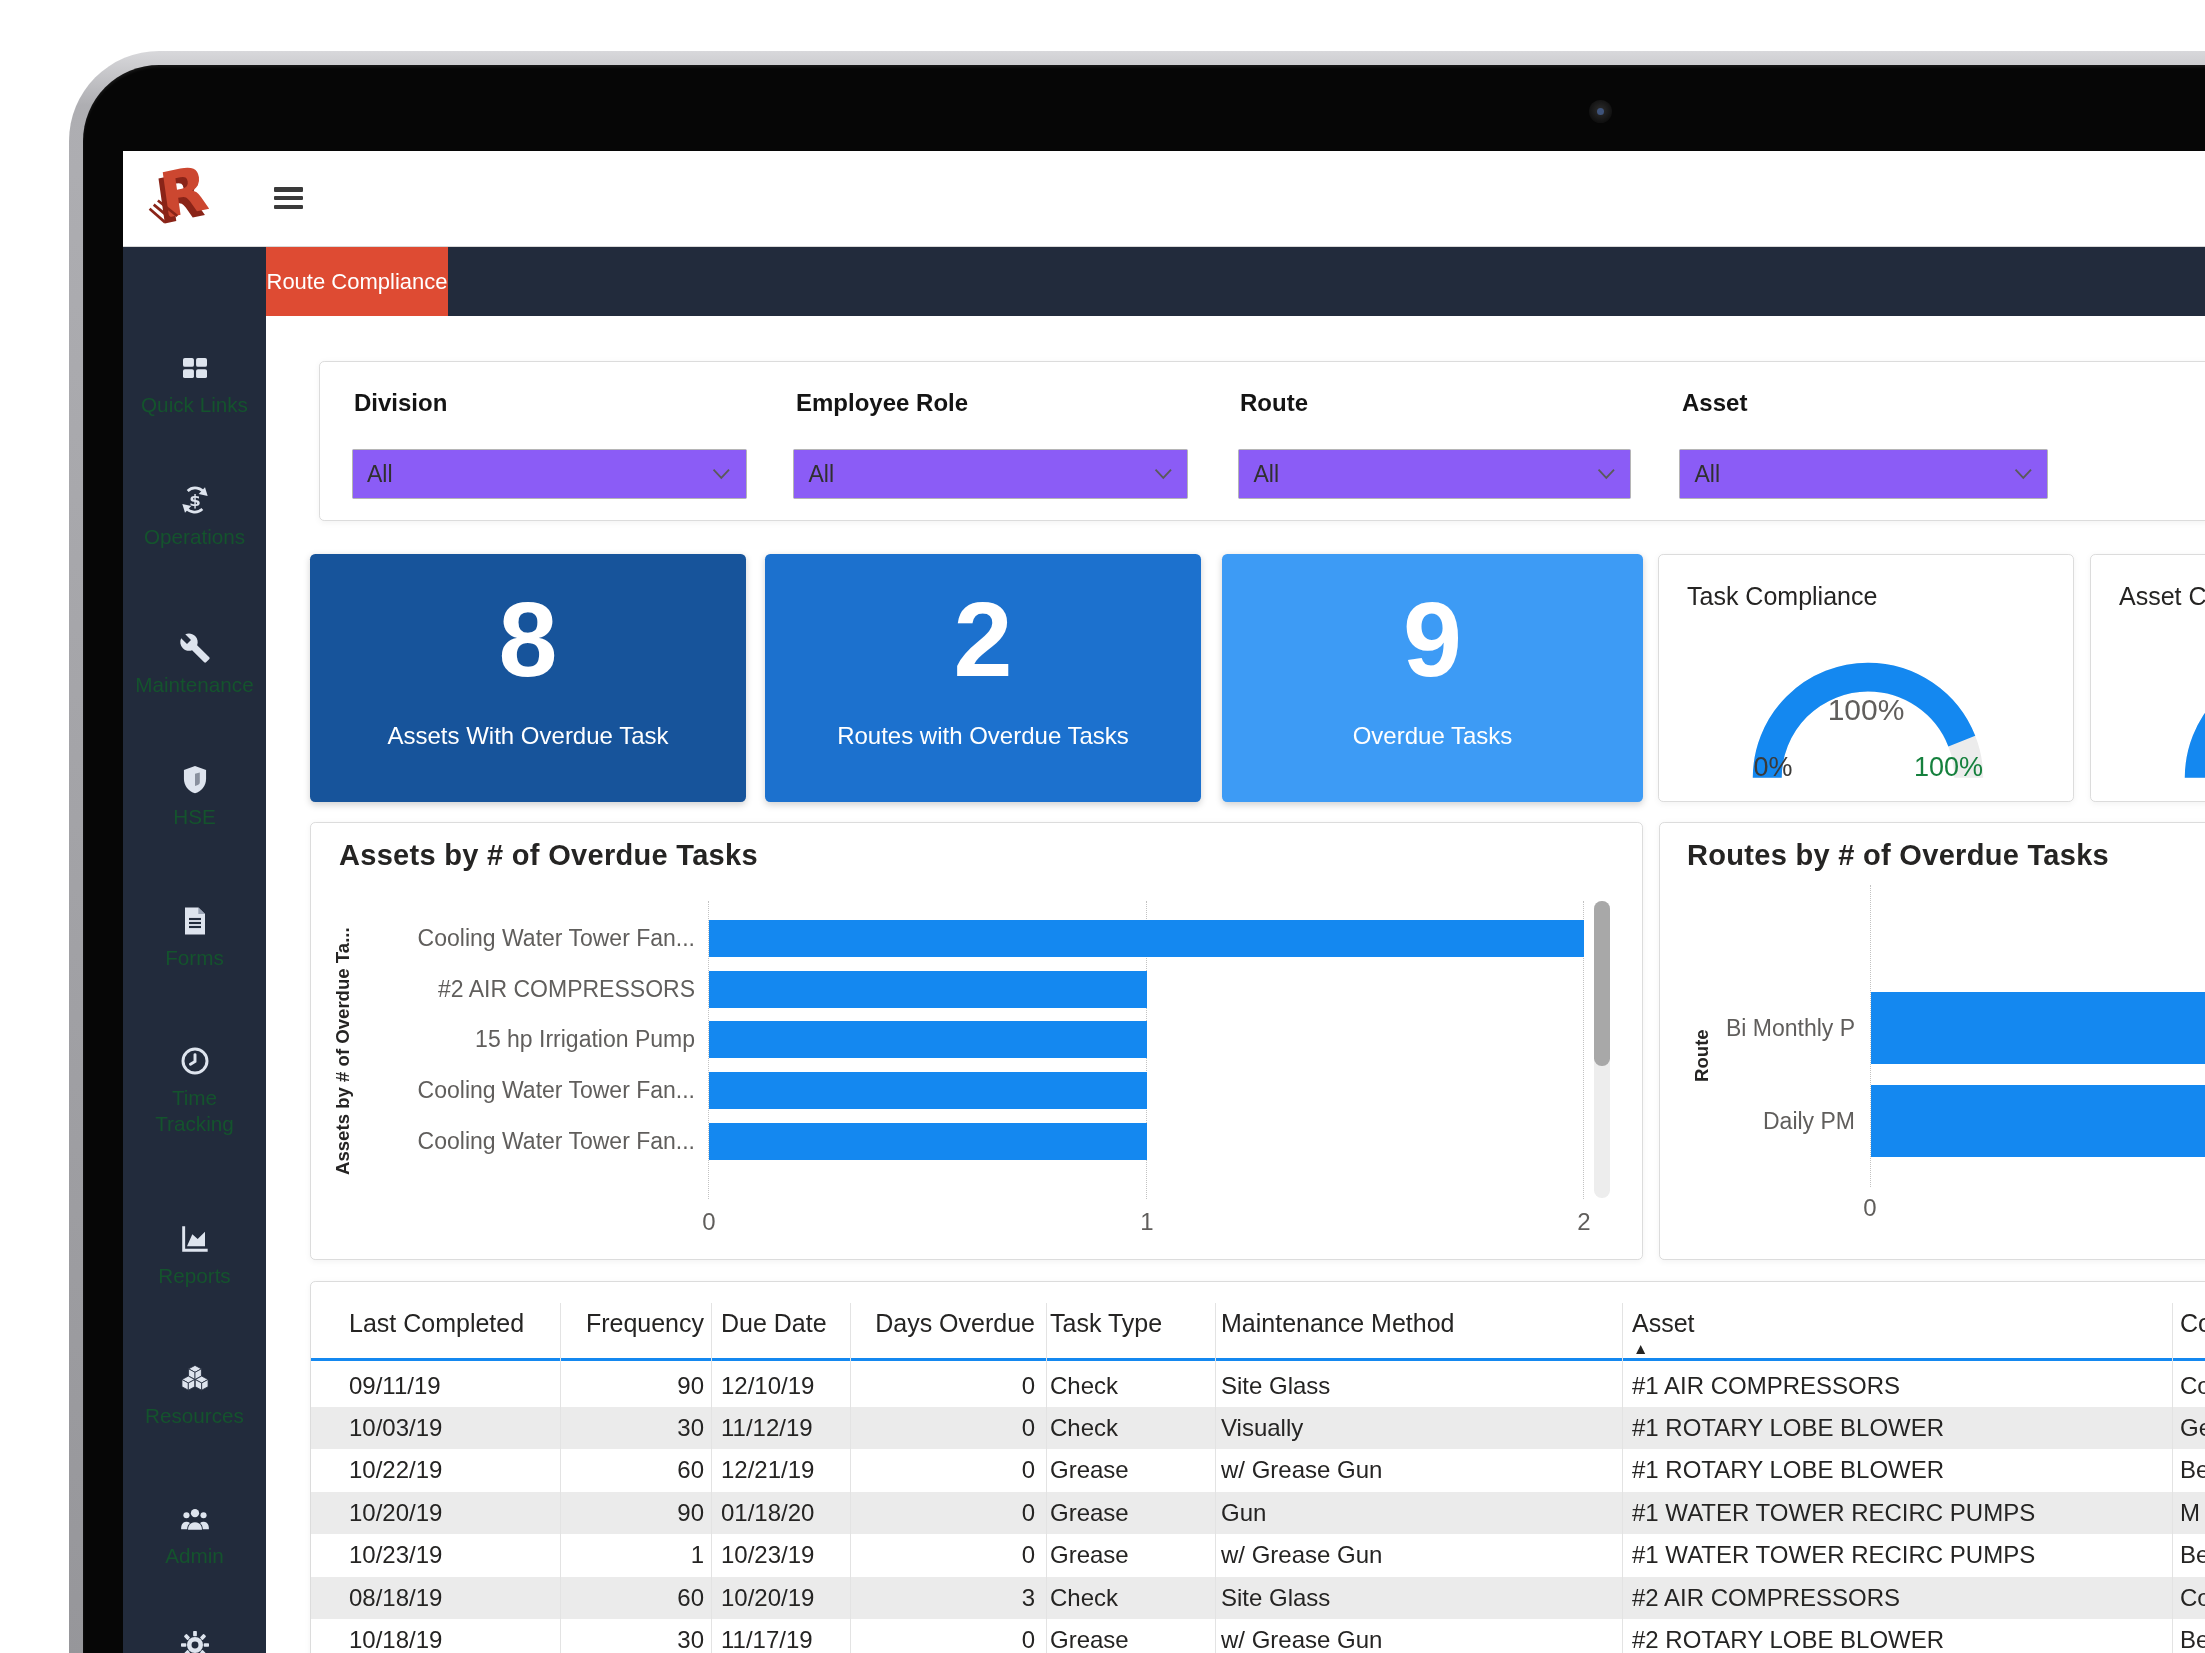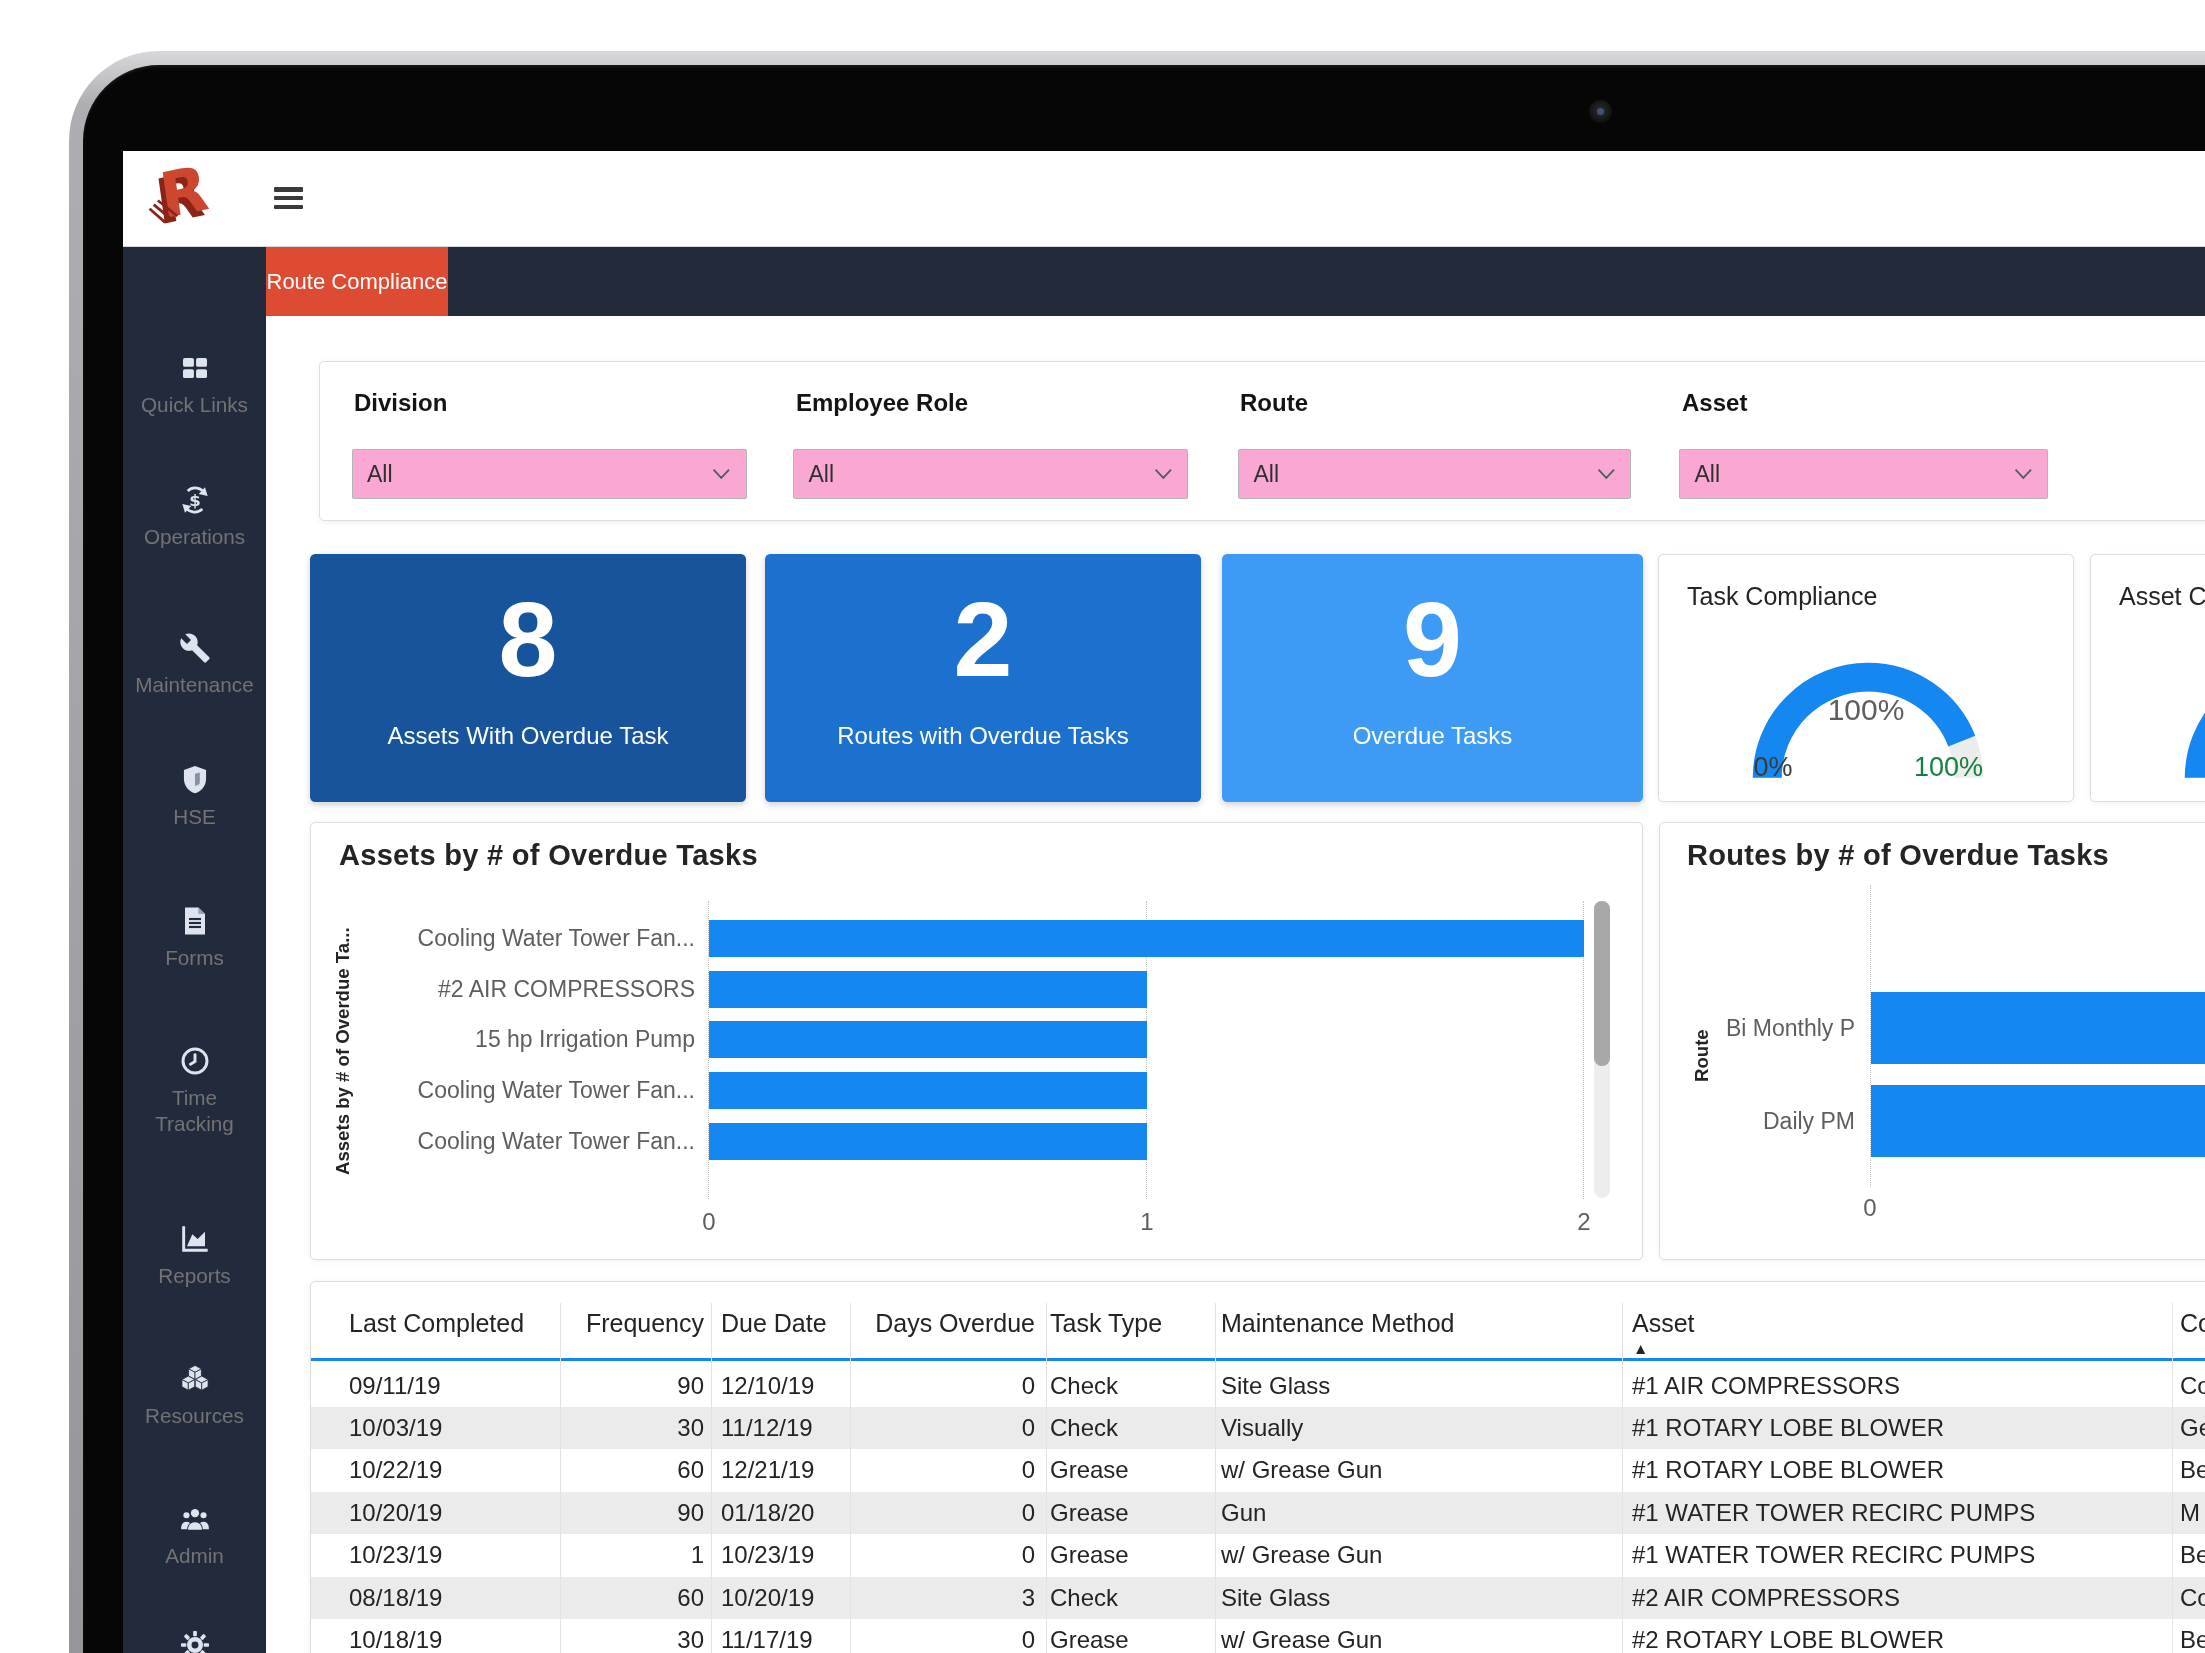--- a/index.html
+++ b/index.html
@@ -27,29 +27,29 @@
   .burger { position:absolute; left:151px; top:36px; width:29px; }
   .burger div { height:4.7px; background:#3a3a3a; border-radius:1px; margin-bottom:4.1px; }
 
   
   .navstrip { position:absolute; left:0; top:96px; width:2253px; height:69px; background:#222B3C; }
   .tab { position:absolute; left:143px; top:96px; width:182px; height:69px; background:#DE4B33;
          color:#ffffff; font-size:22px; font-weight:500; display:flex; align-items:center; justify-content:center; }
   .sidebar { position:absolute; left:0; top:164px; width:143px; height:1592px; background:#222B3C; }
   .side-item { position:absolute; width:143px; display:flex; flex-direction:column; align-items:center; cursor:pointer; }
   .side-item svg { width:32px; height:32px; }
-  .side-label { margin-top:8.3px; font-size:20.7px; font-weight:500; color:#737373; text-align:center; line-height:1.25; }
+  .side-label { margin-top:8.3px; font-size:20.7px; font-weight:500; color:#14532d; text-align:center; line-height:1.25; }
 
   
   .card { position:absolute; background:#fff; border:1px solid #DCDCDC; border-radius:5.2px;
           box-shadow:0 1.6px 6.2px rgba(0,0,0,0.05); }
 
   
   .f-label { position:absolute; top:27px; font-size:24px; font-weight:600; color:#141414; }
-  .dropdown { position:absolute; top:87px; height:50px; background:#f9a8d4; border:1px solid #B5B5B5;
+  .dropdown { position:absolute; top:87px; height:50px; background:#8b5cf6; border:1px solid #B5B5B5;
               border-radius:1.6px; display:flex; align-items:center; padding:0 14.5px; }
   .dropdown .val { font-size:23px; color:#303030; flex:1; }
 
   
   .kpi { position:absolute; border-radius:5.2px; color:#fff; text-align:center;
          box-shadow:0 2.1px 7.2px rgba(0,0,0,0.18); }
   .kpi .num { font-size:106px; font-weight:700; margin-top:32px; line-height:1; }
   .kpi .lbl { font-size:24px; margin-top:30px; }
 
   

